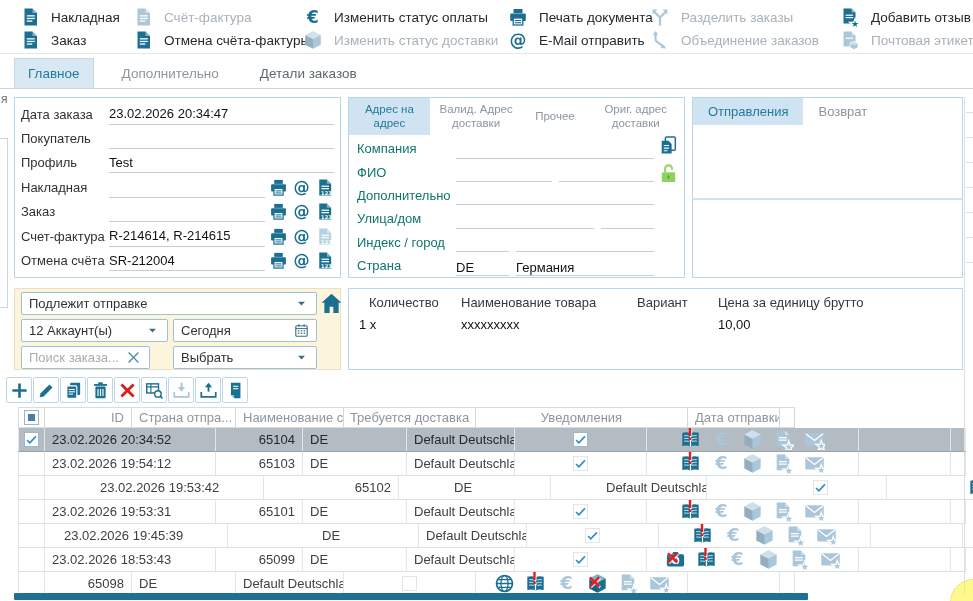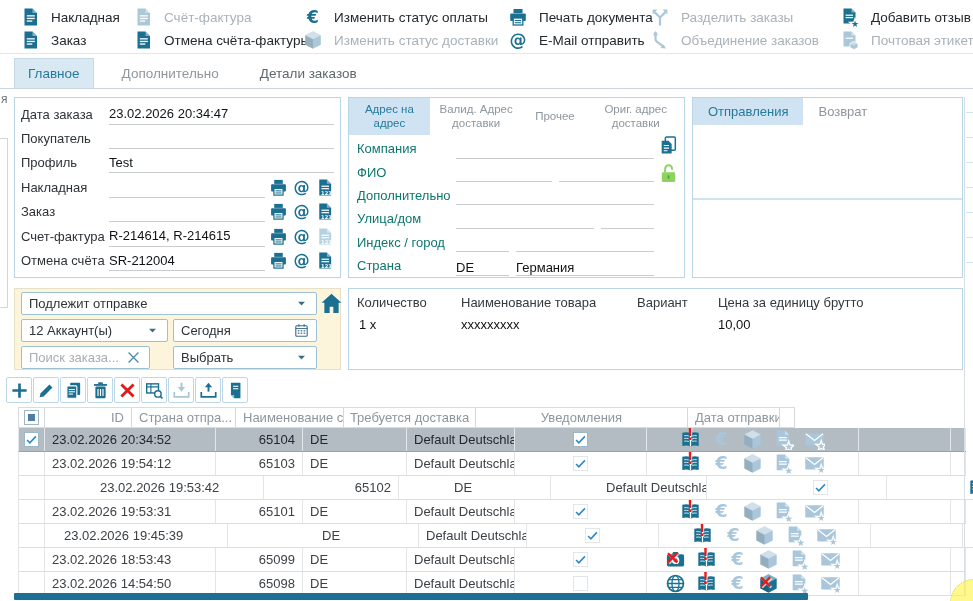--- a/index.html
+++ b/index.html
@@ -499,21 +499,21 @@
       <span>Выбрать</span>
       <span class="ic">
           <svg viewBox="0 0 20 20">
             <path d="M5.4 7.6h9.2L10 12.6z" fill="currentColor"></path>
           </svg>
         </span>
     </div>
   </div>
 
   <div class="panel" id="items-panel">
-      <span class="ih" style="left: 8px;">Количество</span>
+      <span class="ih" style="left: 20px;">Количество</span>
       <span class="ih" style="left: 112px;">Наименование товара</span>
       <span class="ih" style="left: 288px;">Вариант</span>
       <span class="ih" style="left: 369px;">Цена за единицу брутто</span>
       <span class="iv" style="left: 10px;">1 x</span>
       <span class="iv" style="left: 112px;">xxxxxxxxx</span>
       <span class="iv" style="left: 369px;">10,00</span>
     </div>
 
   <div id="table-toolbar">
       <div class="tbtn" style="left: 0px;">
@@ -991,21 +991,20 @@
               <text x="12.6" y="19.4" font-size="8.5" stroke="#fff" stroke-width="2.4" fill="#fff">★</text>
               <text x="12.6" y="19.4" font-size="8.5" fill="currentColor">★</text>
             </svg>
           </span>
         </span>
         <span class="td c-ship" style="width: 92px;"></span>
         <span class="td c-extra" style="width: 13px;"></span>
       </div>
       <div class="trow" style="top: 572px;">
         <span class="td c-check" style="width: 26px;"></span>
-        <span class="td c-date" style="width: 171px;">23.02.2026 14:54:50</span>
         <span class="td c-id" style="width: 87px;">65098</span>
         <span class="td c-country" style="width: 104px;">DE</span>
         <span class="td c-name" style="width: 108px;">Default Deutschla...</span>
         <span class="td c-delivery" style="width: 132px;">
           <span class="cb"></span>
         </span>
         <span class="td c-notif" style="width: 212px;">
           <span class="nicon ic-dark">
             <svg viewBox="0 0 20 20">
               <circle cx="10" cy="10" r="7.6" fill="none" stroke="currentColor" stroke-width="1.6"></circle>

